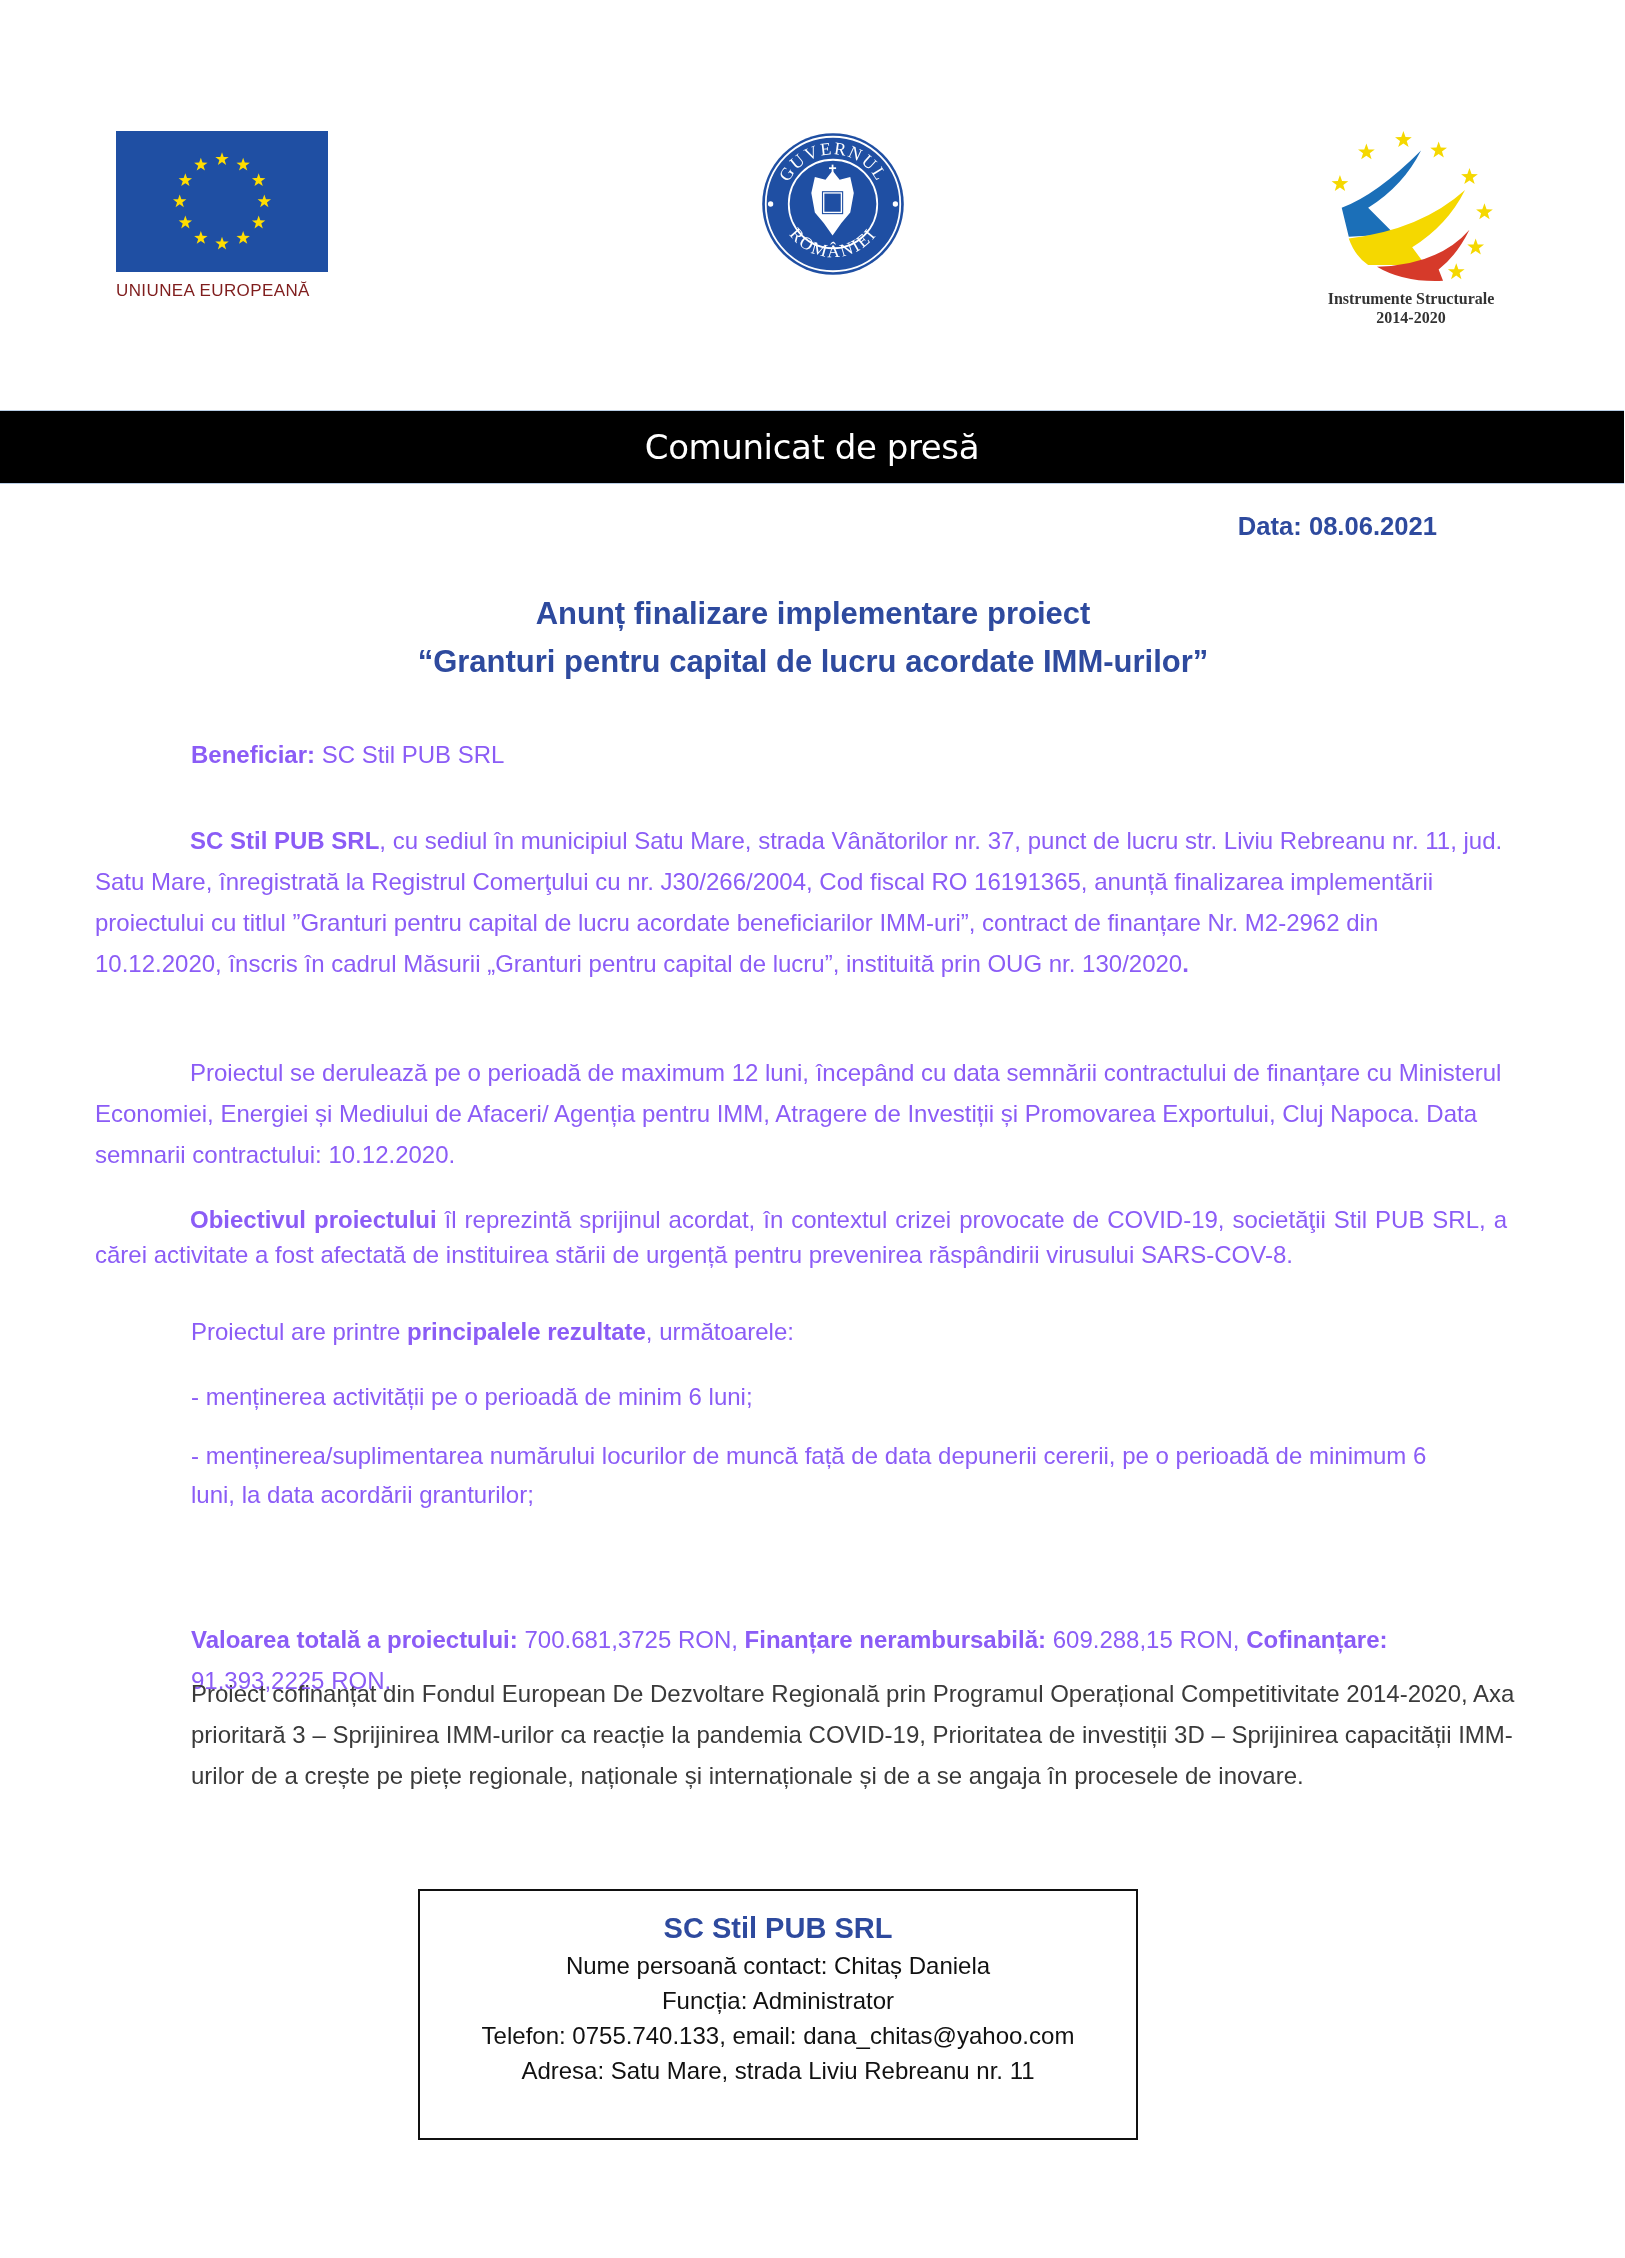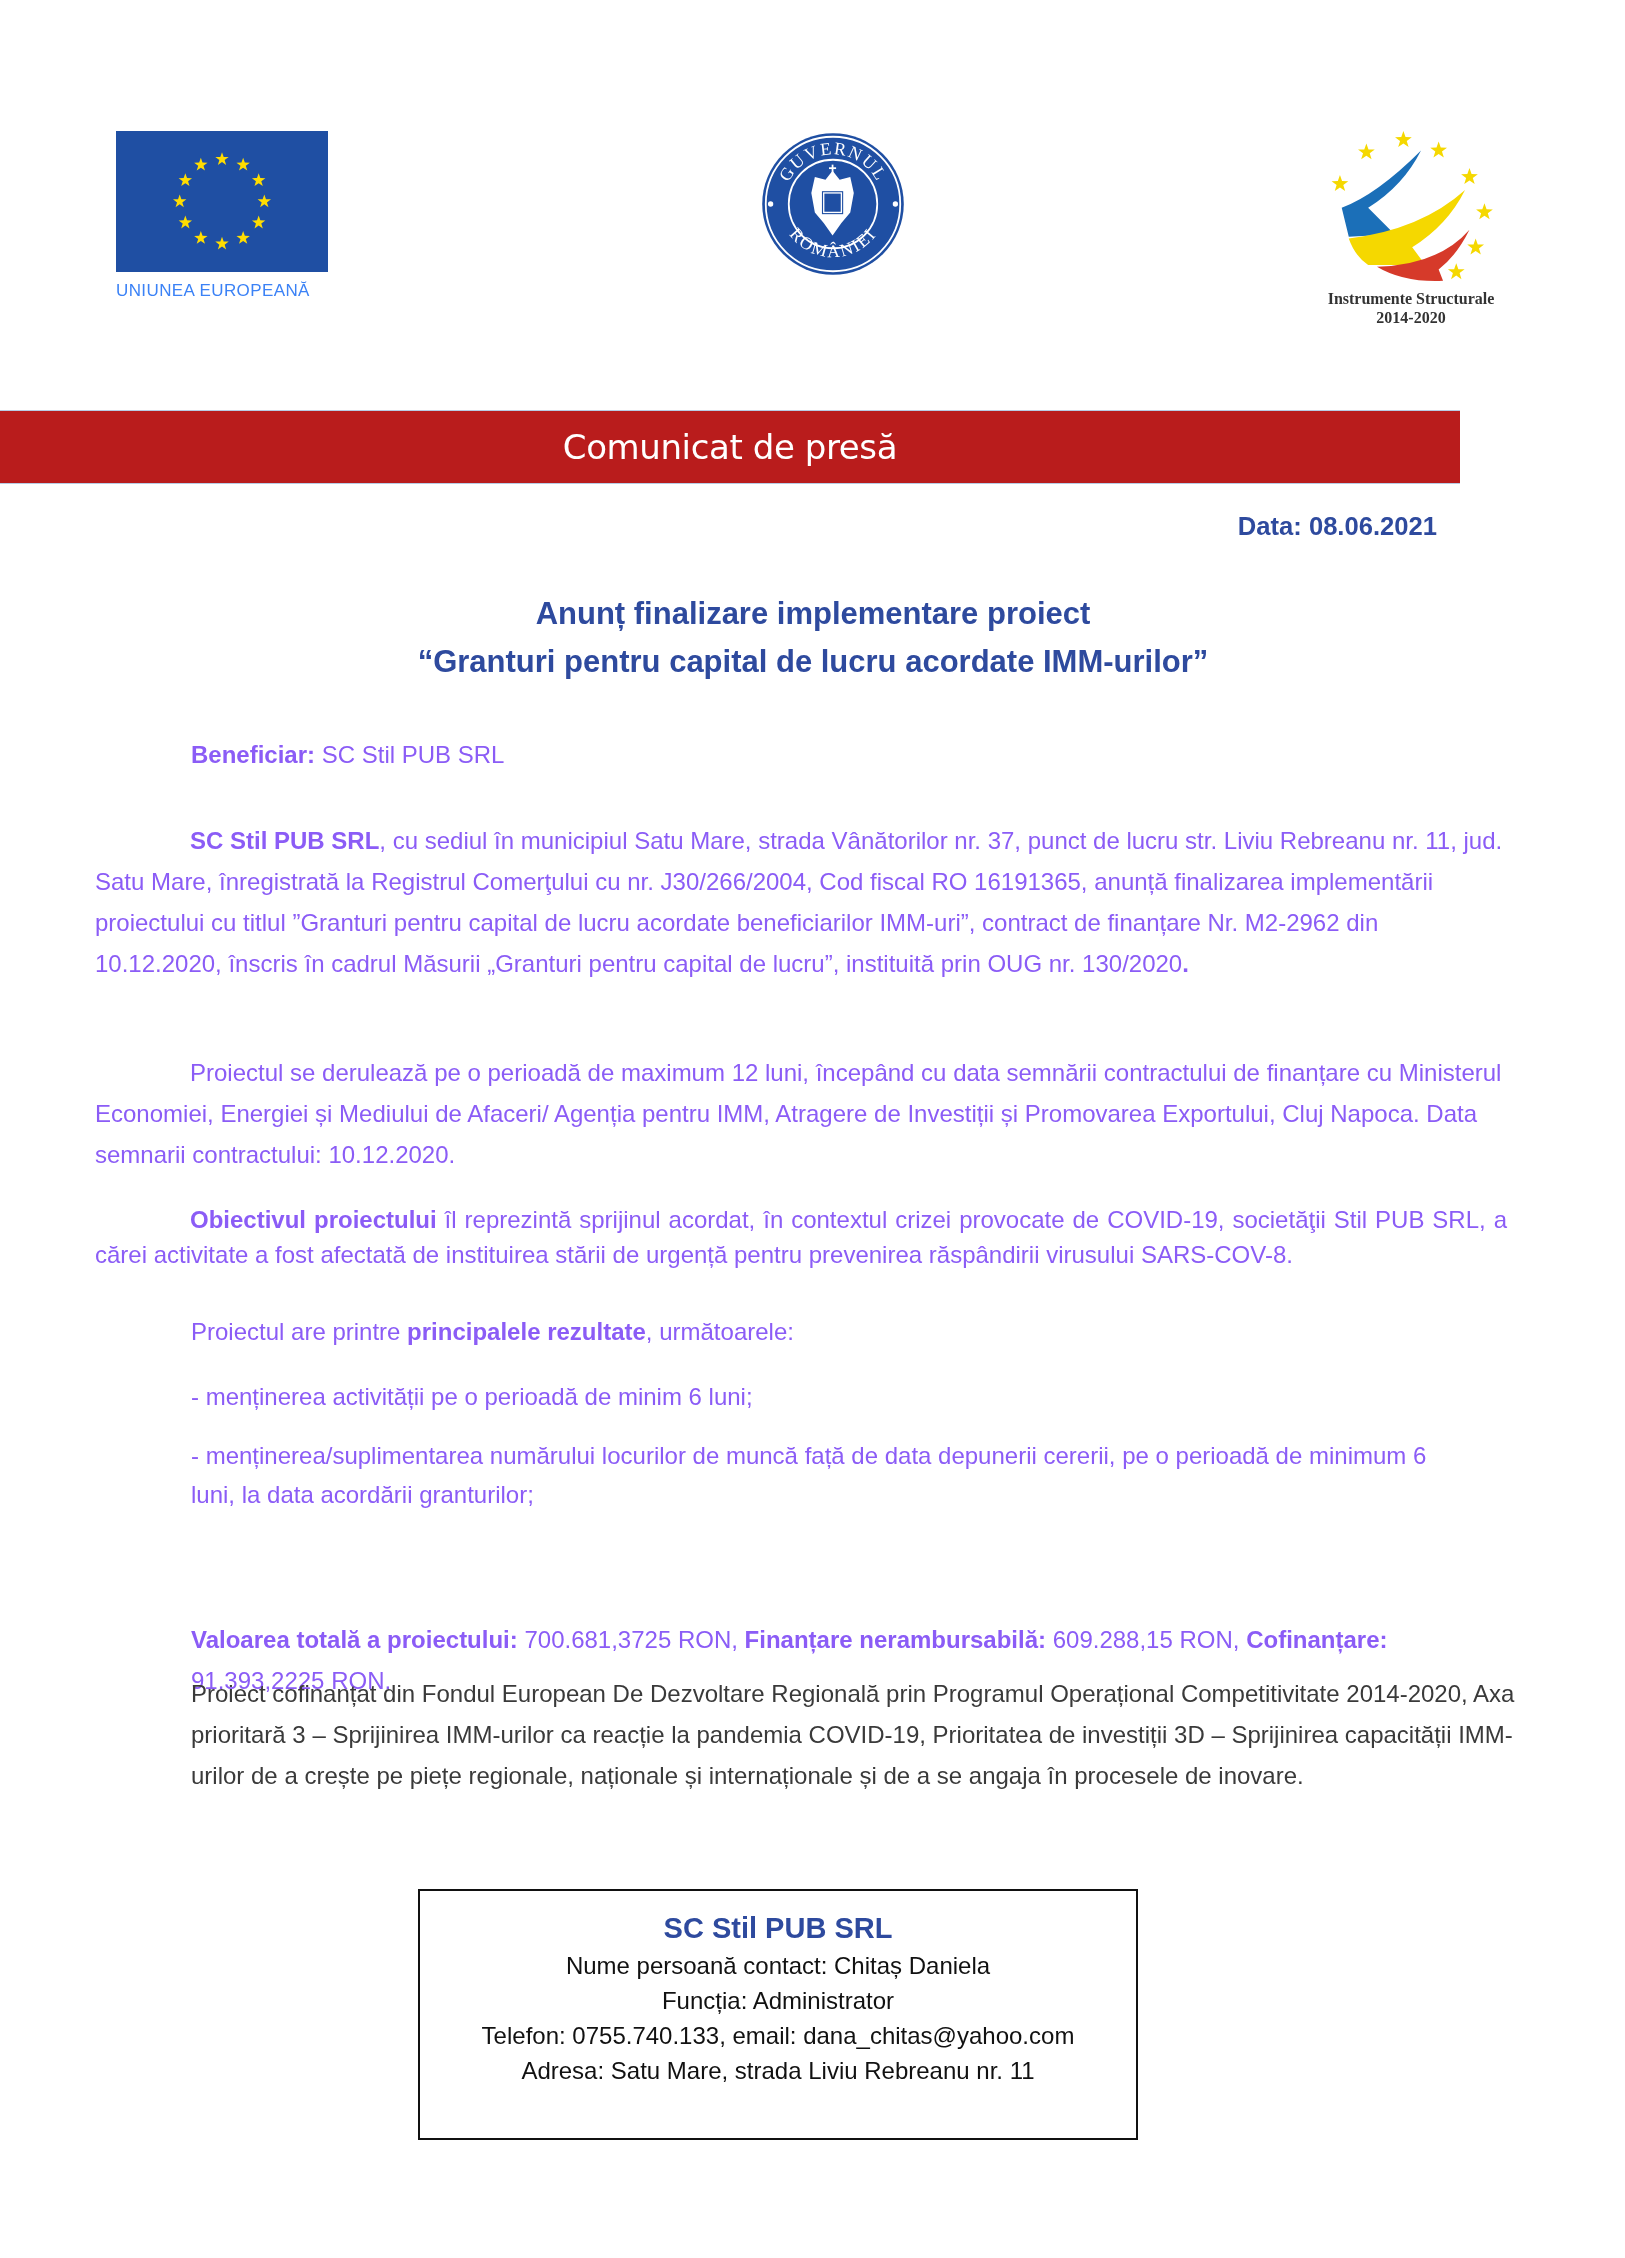--- a/index.html
+++ b/index.html
@@ -1,26 +1,26 @@
 <!DOCTYPE html>
 <html style="font-size:14px"><head>
 <meta charset="utf-8">
 <style>
   html, body { margin: 0; padding: 0; background: #ffffff; }
   body { width: 1626px; height: 2258px; position: relative; overflow: hidden;
          font-family: "Liberation Sans", sans-serif; color: #111; }
   .abs { position: absolute; }
   
   .eu-flag { left: 116px; top: 131px; width: 212px; height: 141px; background: #1f4fa3; }
-  .eu-label { left: 116px; top: 281px; width: 229px; font-size: 17px; color: #3b82f6; letter-spacing: 0.4px; }
+  .eu-label { left: 116px; top: 281px; width: 229px; font-size: 17px; color: #7f1d1d; letter-spacing: 0.4px; }
   .gov-logo { left: 760px; top: 131px; width: 146px; height: 146px; }
   .is-logo { left: 1315px; top: 124px; width: 190px; height: 163px; }
   .is-label { left: 1270px; top: 289px; width: 282px; text-align: center; font-weight: bold; font-size: 16px; color: #333; line-height: 19.4px; font-family: Liberation Serif, serif; }
   
-  .band { left: 0; top: 410px; width: 1460px; height: 74px; background: #b91c1c;
+  .band { left: 0; top: 410px; width: 1624px; height: 74px; background: #000000;
           border-top: 1.8px solid #b8cce4; border-bottom: 1.8px solid #b8cce4; box-sizing: border-box;
           display: flex; align-items: center; justify-content: center; }
   .band-title { color: #fff; font-size: 34px; font-family: "DejaVu Sans", sans-serif; font-weight: normal; letter-spacing: -0.4px; }
   .date { right: 189px; top: 512px; font-size: 25.6px; font-weight: bold; color: #2e4a9e; }
   .title { left: 0; width: 1626px; text-align: center; font-size: 31px; font-weight: bold; color: #2e4a9e; }
   .t1 { top: 596px; padding-left: 0; }
   .t2 { top: 644px; }
   .txt { font-size: 24px; color: #8b5cf6; line-height: 41px; }
   .para { left: 95px; width: 1412px; }
   .indent { text-indent: 95px; }

